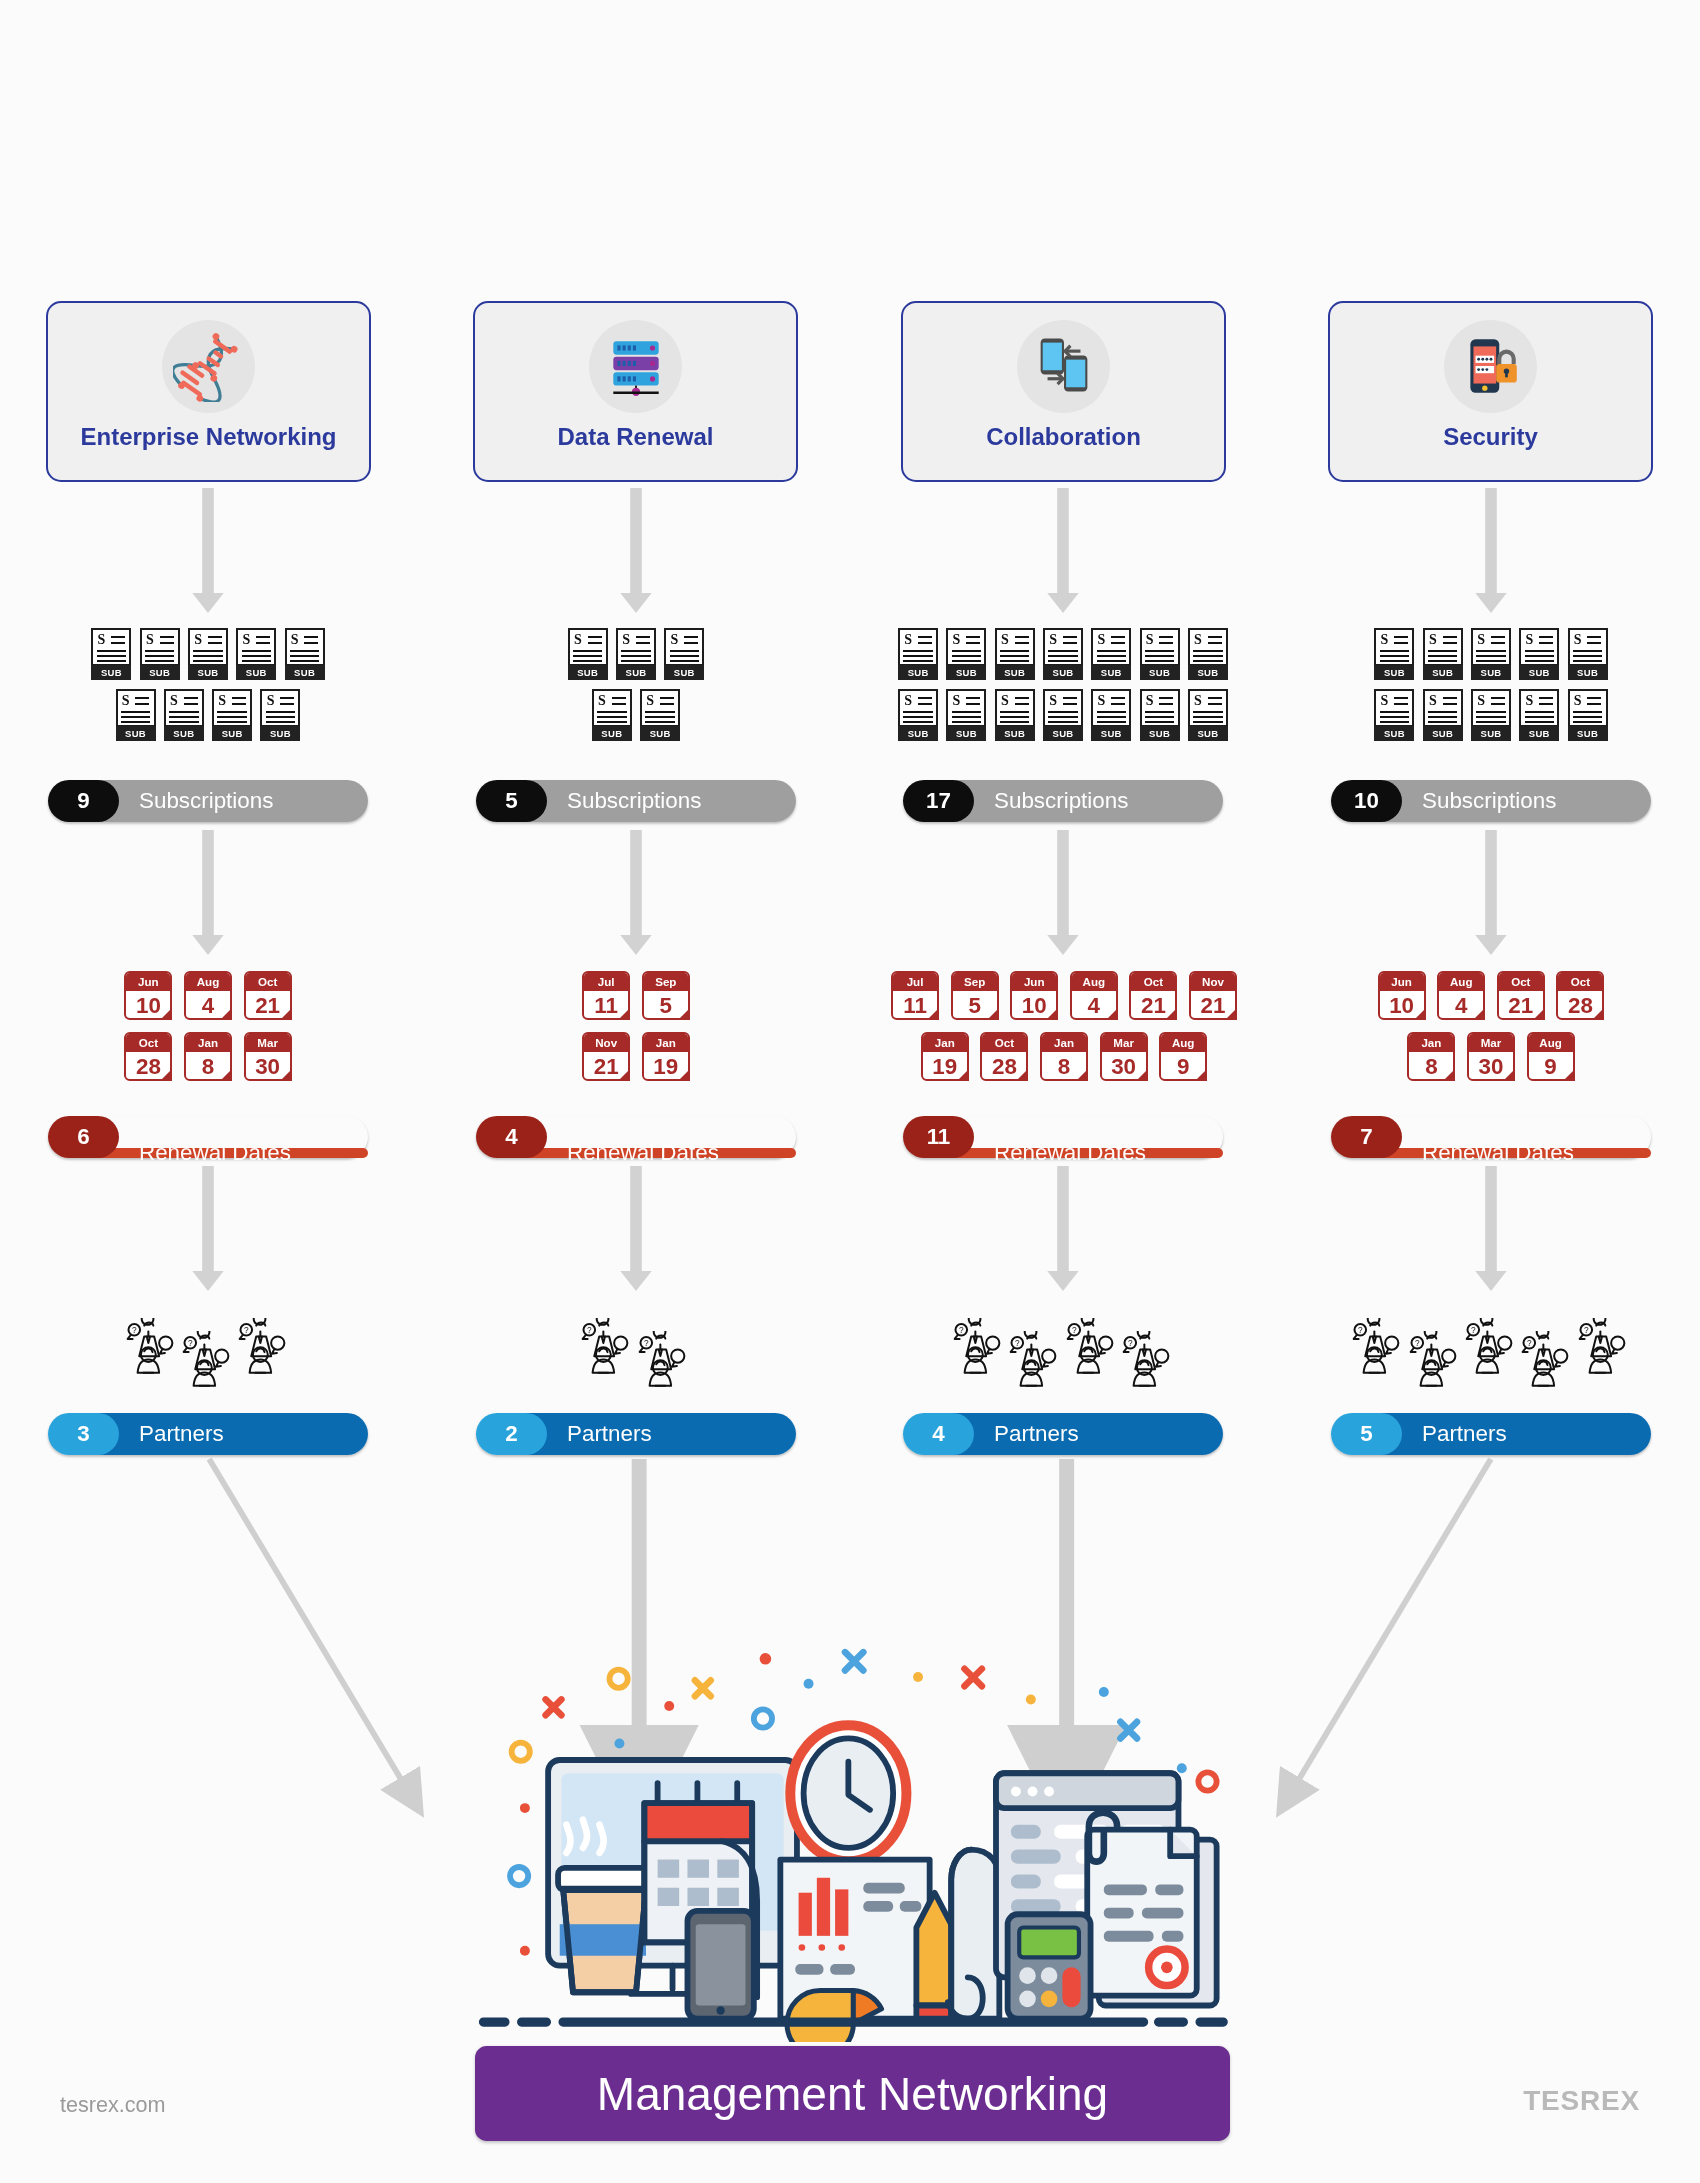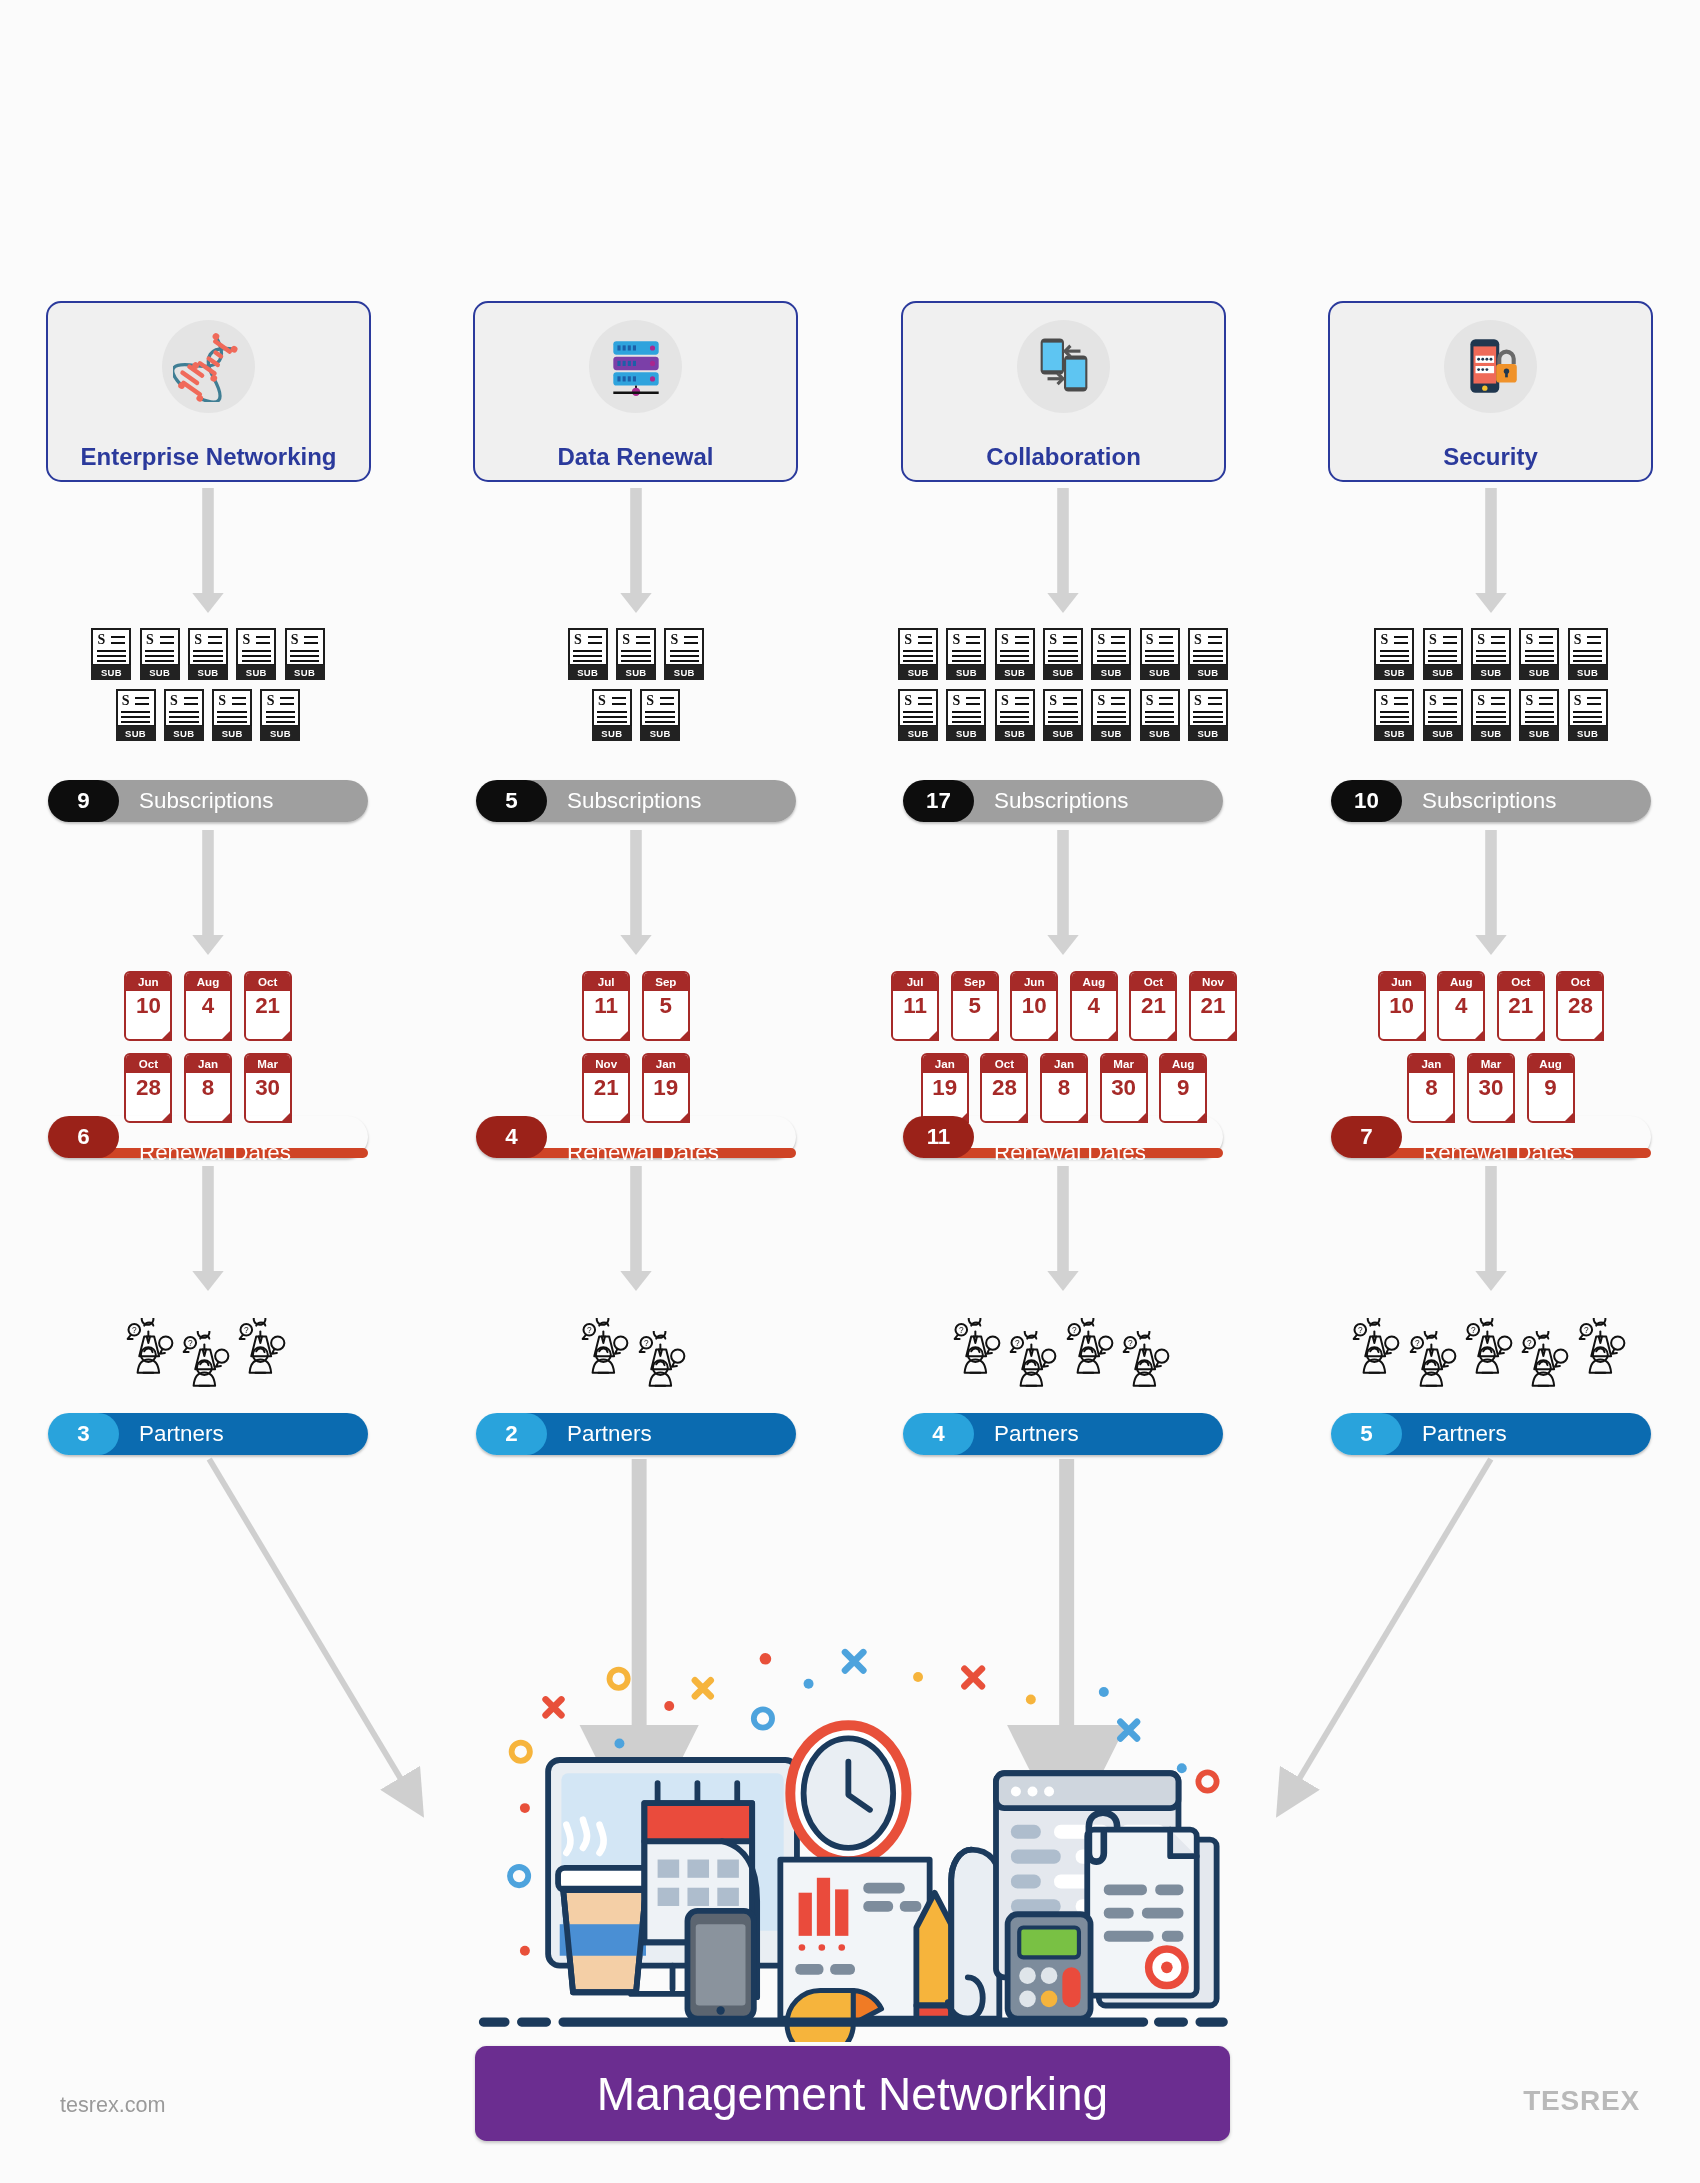--- a/index.html
+++ b/index.html
@@ -30,21 +30,21 @@
 
   
   .cat-card {
     position: absolute;
     top: 301px;
     width: 325px; height: 181px;
     background: #f0f0f0;
     border: 2.9px solid #2b3a9c;
     border-radius: 15px;
     display: flex; flex-direction: column;
-    align-items: center; justify-content: flex-start; gap: 20px;
+    align-items: center; justify-content: flex-start;
   }
   .cat-icon-wrap {
     margin-top: 16.6px;
     width: 93px; height: 93px;
     border-radius: 50%;
     background: #e4e4e4;
     display: flex; align-items: center; justify-content: center;
   }
   .cat-label {
     margin-top: 10px;
@@ -84,21 +84,21 @@
   .sub-doc .l1 { top: 20px; } .sub-doc .l2 { top: 25px; }
   .sub-doc .l3 { top: 30px; }
   .sub-doc .band {
     position: absolute; left: 0; right: 0; top: 37px; height: 15px;
     background: #222; color: #fff;
     font-size: 9.5px; font-weight: bold; letter-spacing: 0.3px;
     display: flex; align-items: center; justify-content: center;
   }
 
   
-  .cal { width: 48px; height: 70px; position: relative; border-radius: 6px; }
+  .cal { width: 48px; height: 49px; position: relative; border-radius: 6px; }
   .cal .body {
     position: absolute; inset: 0;
     background: #ffffff;
     border: 2.9px solid #a62a28;
     border-radius: 5.8px;
     overflow: hidden;
   }
   .cal .hdr {
     height: 18px; background: #a62a28; color: #fff;
     font-size: 11.6px; font-weight: bold;

